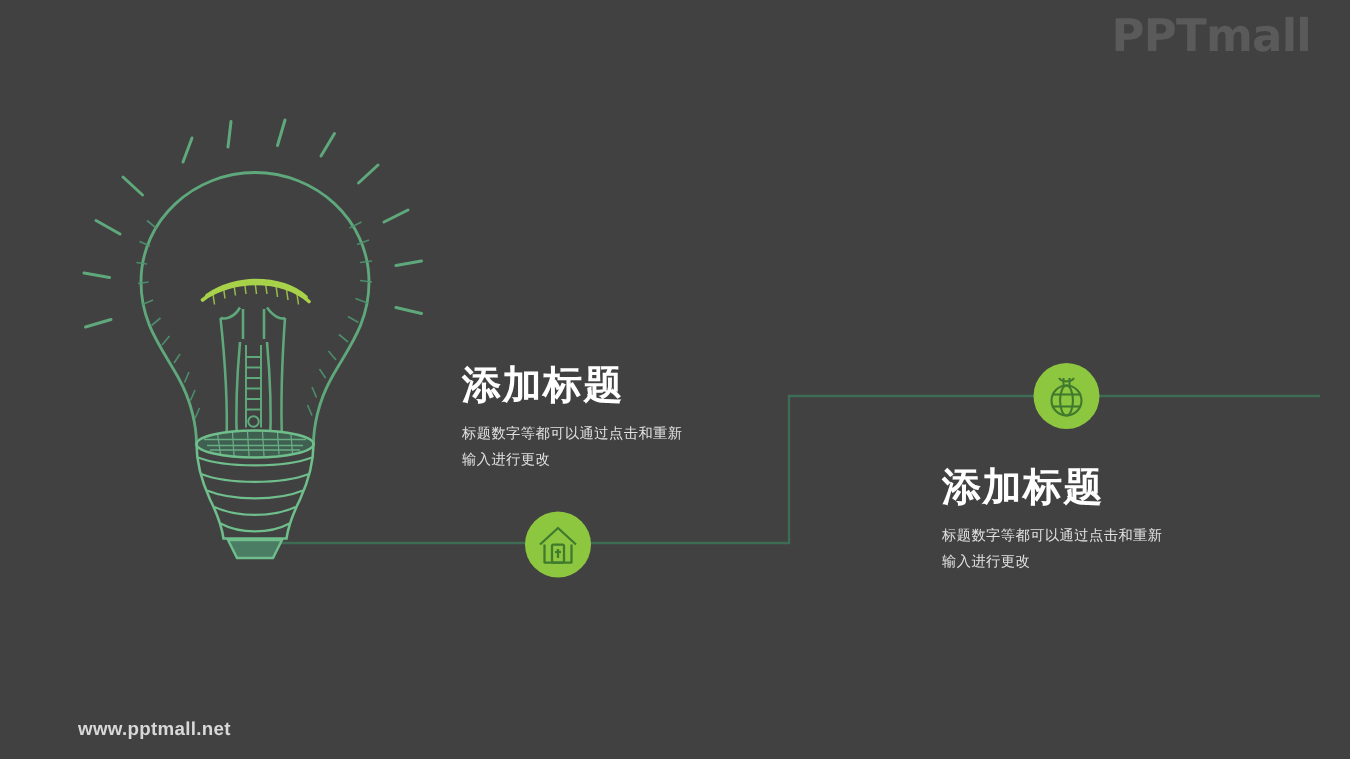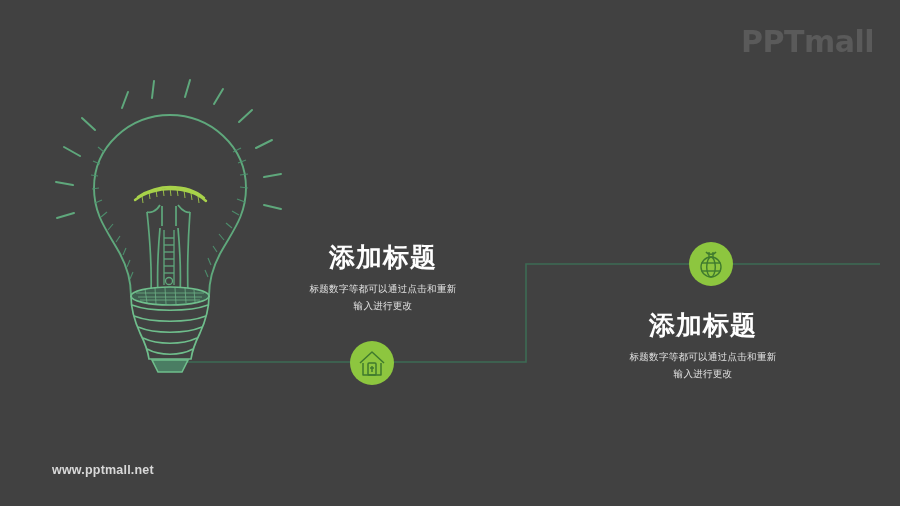--- a/index.html
+++ b/index.html
@@ -7,38 +7,38 @@
     font-family:"Liberation Sans","DejaVu Sans",sans-serif;
   }
   #slide{
     position:relative;
     width:900px;height:506px;
     background:#414141;
     overflow:hidden;
   }
   
   #logo{
-    position:absolute;right:26px;top:24px;
+    position:absolute;right:26px;top:7px;
     font-size:30px;font-weight:bold;
     letter-spacing:-0.5px;
     color:#5a5a5a;
     font-family:"DejaVu Sans",sans-serif;
     user-select:none;
   }
   
   #footer-url{
-    position:absolute;left:52px;bottom:29px;
+    position:absolute;left:52px;bottom:13px;
     font-size:12.5px;font-weight:bold;
     color:#d8d8d8;
     letter-spacing:0.2px;
   }
   
   .layer{position:absolute;left:0;top:0;width:900px;height:506px;}
   
-  .block{position:absolute;text-align:center;}
+  .block{position:absolute;}
   .block .ttl{
     font-size:26px;font-weight:bold;color:#ffffff;
     letter-spacing:1px;line-height:1.15;
     white-space:nowrap;
     font-family:"DejaVu Sans","Liberation Sans",sans-serif;
   }
   .block .sub{
     margin-top:9px;
     font-size:9.5px;color:#e2e2e2;
     line-height:1.75;

